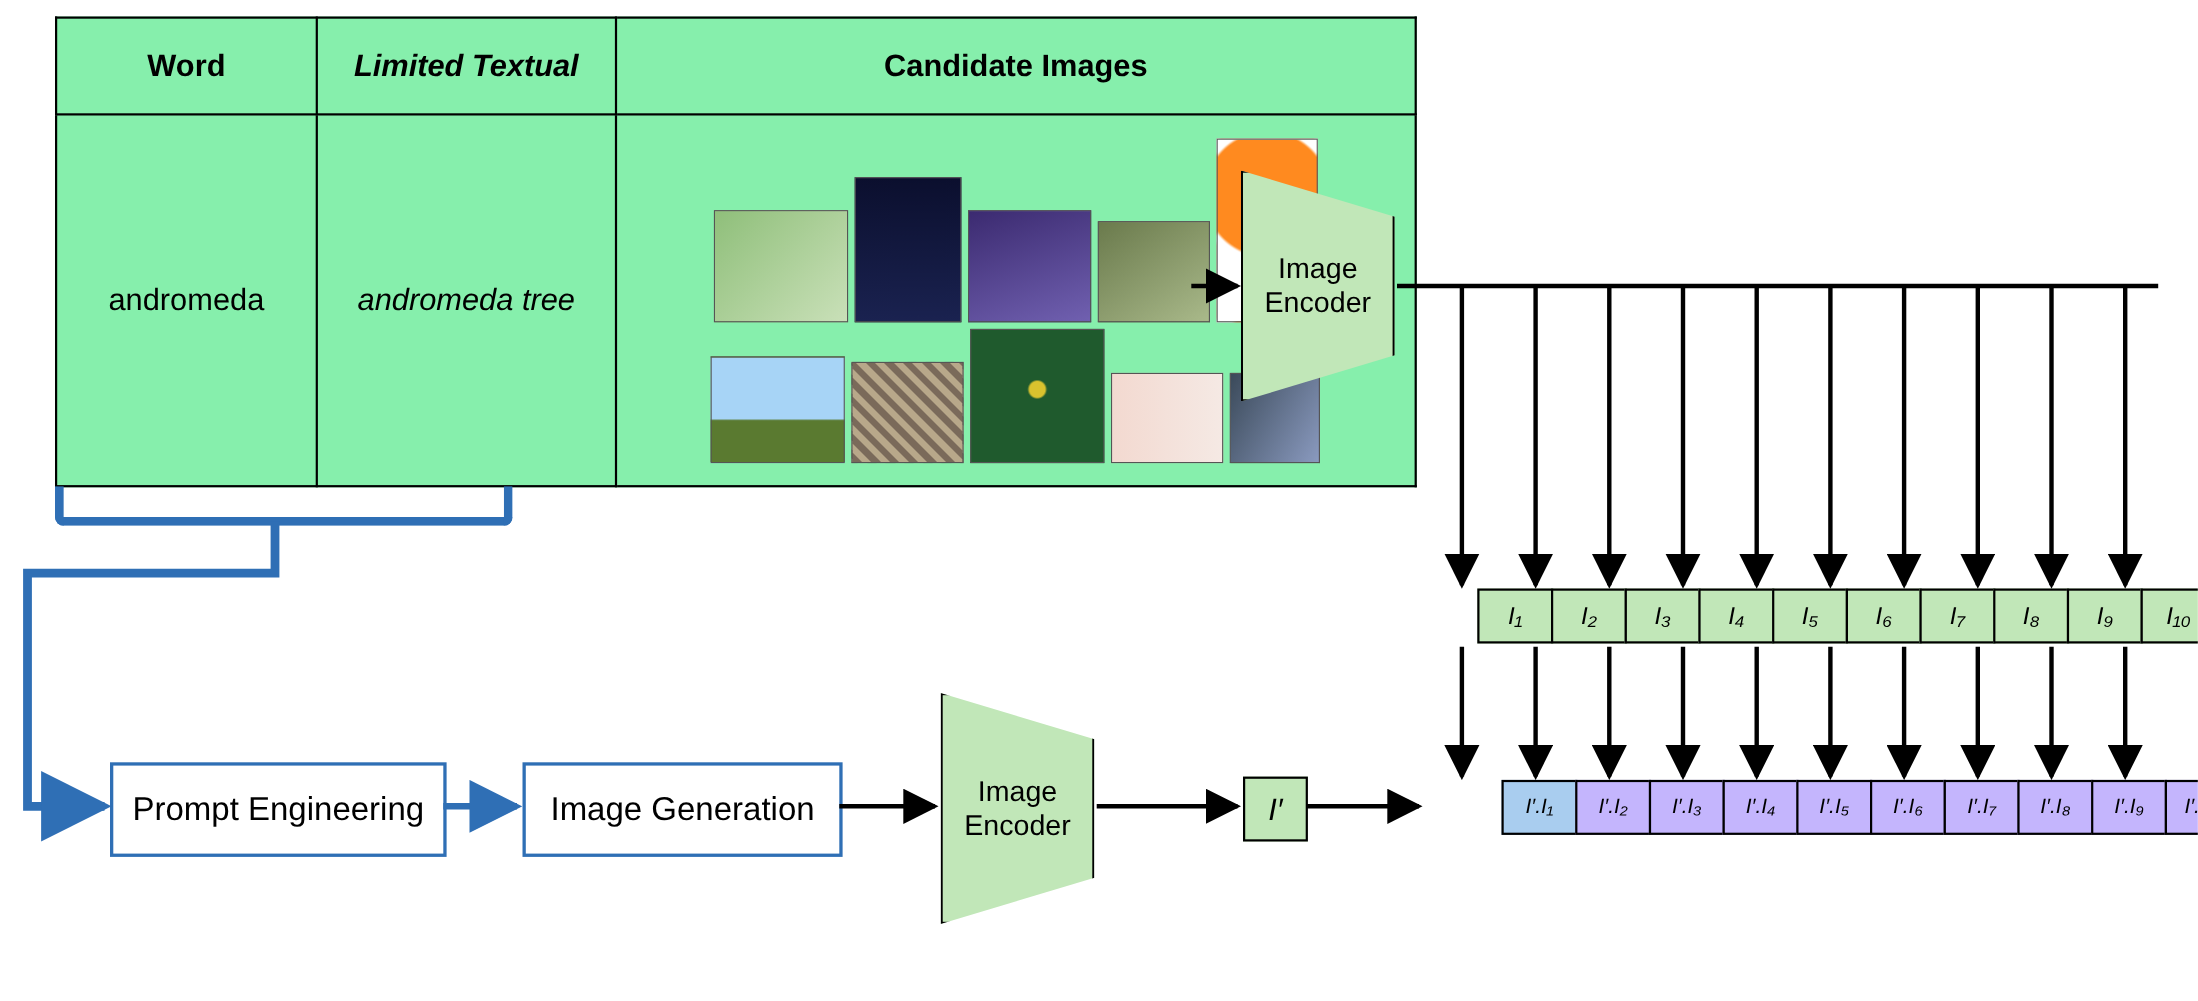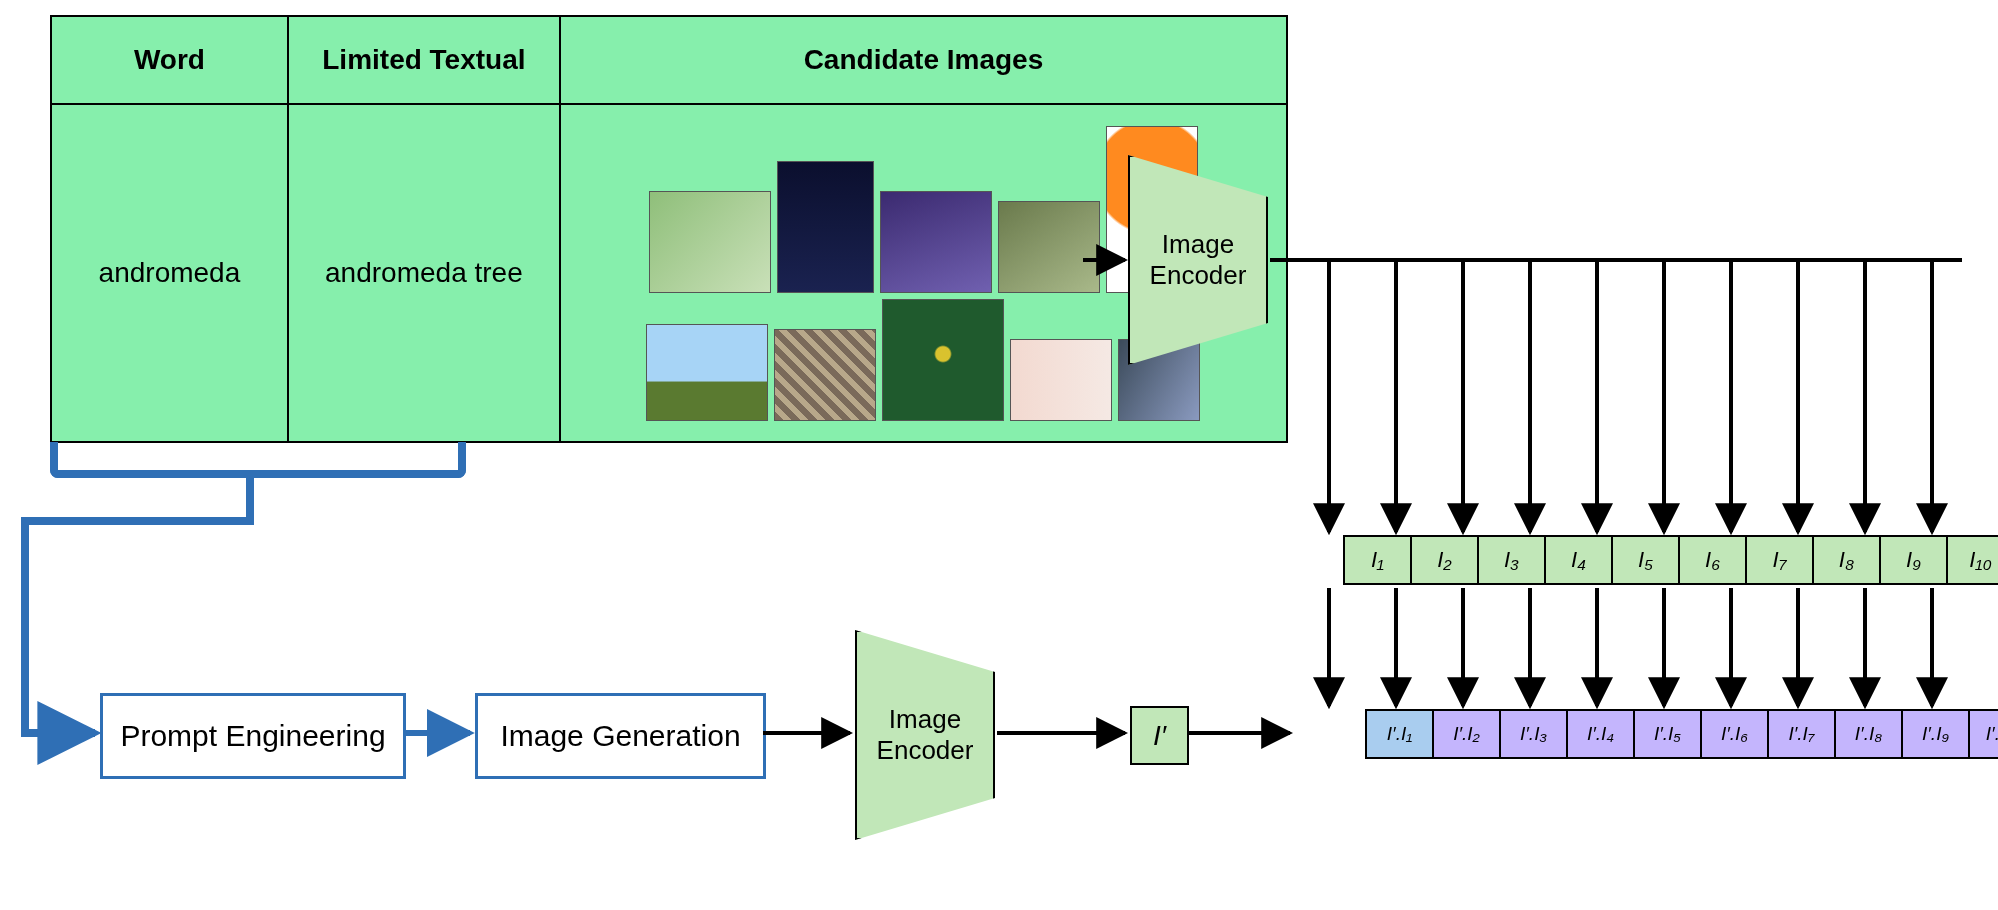--- a/index.html
+++ b/index.html
@@ -36,21 +36,21 @@
   .tbl th {
     font-weight: bold;
     height: 70px;
     vertical-align: middle;
   }
   .tbl td {
     height: 320px;
     vertical-align: middle;
   }
   .tbl .col-word { width: 180px; }
-  .tbl .col-lt   { width: 210px; }
+  .tbl .col-lt   { width: 210px; font-style: italic; }
   .tbl .col-img  { width: 610px; padding: 4px; border-radius: 26px; }
 
   
   .gallery {
     display: flex;
     flex-direction: column;
     gap: 6px;
     align-items: center;
     justify-content: center;
     height: 100%;

